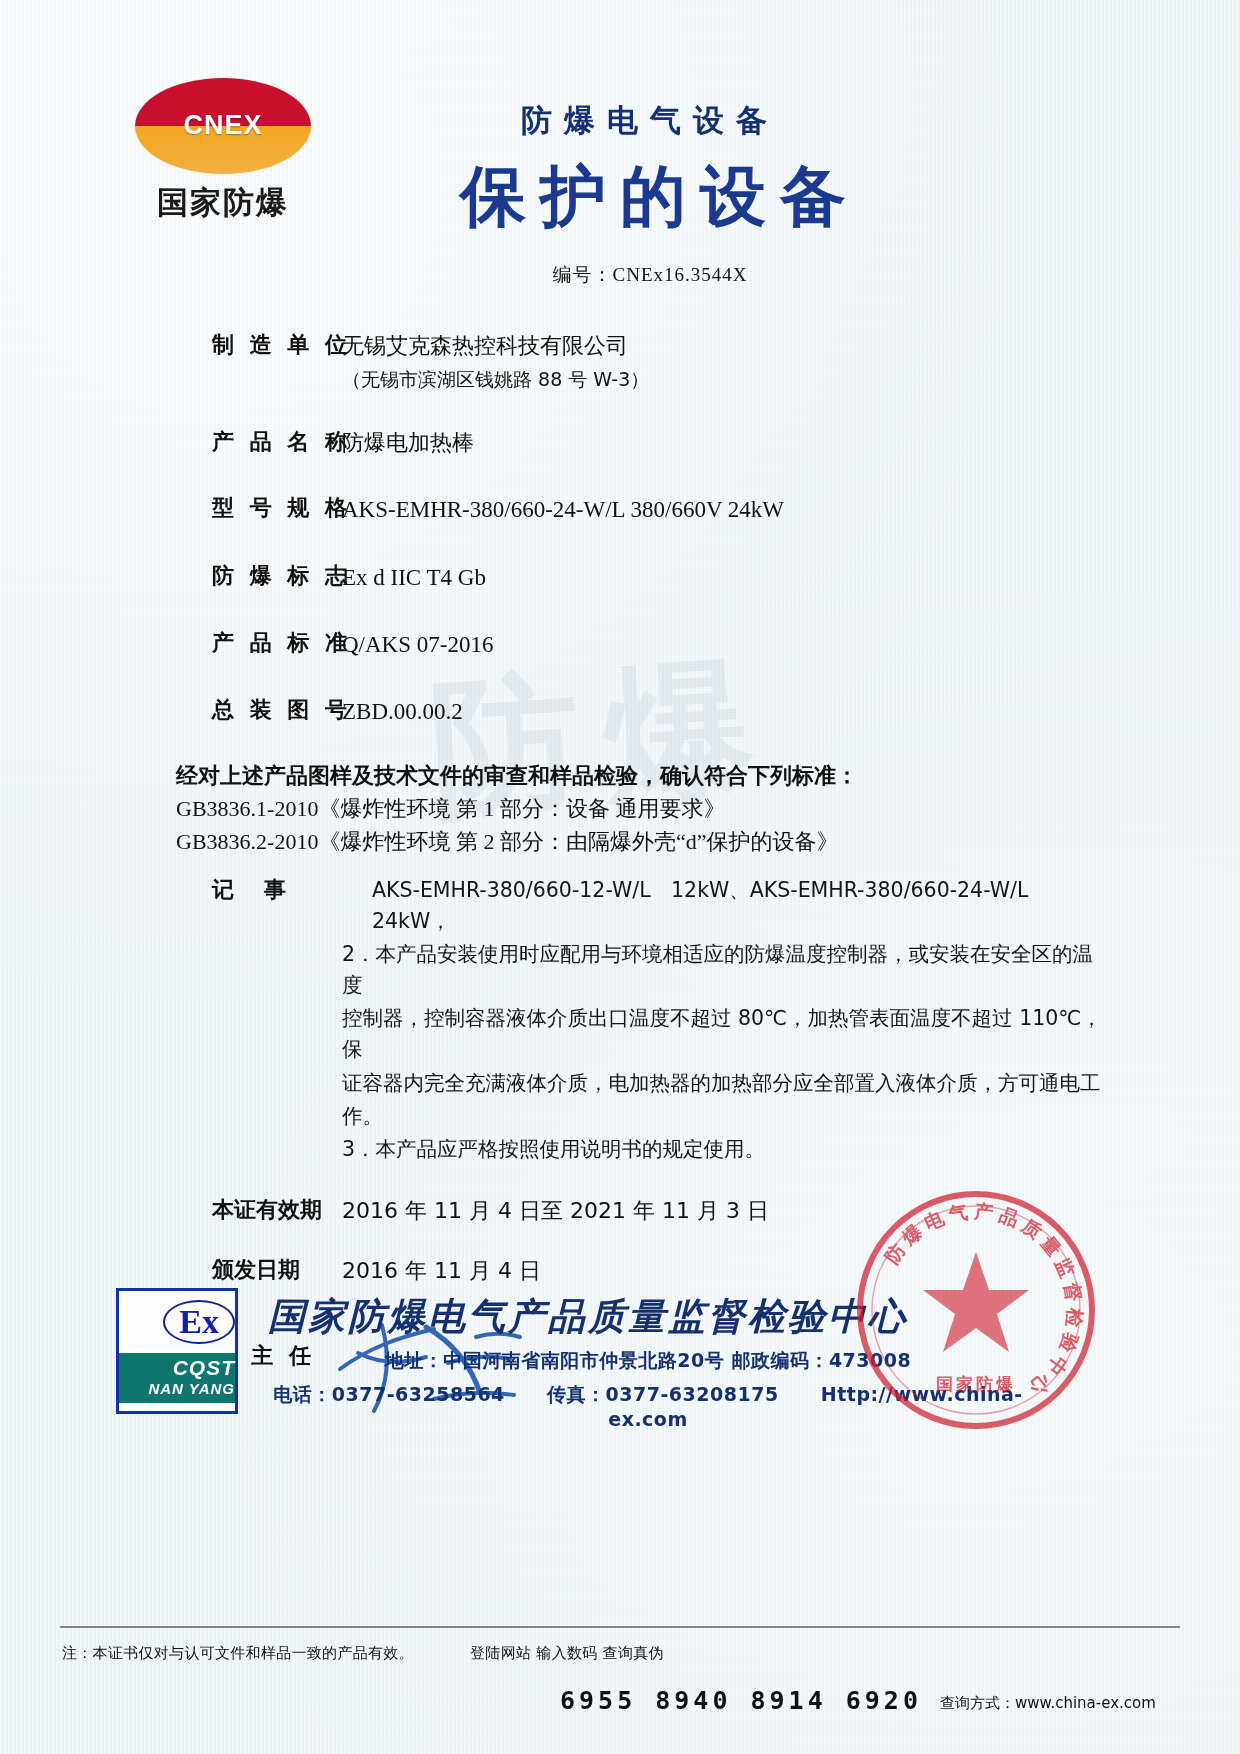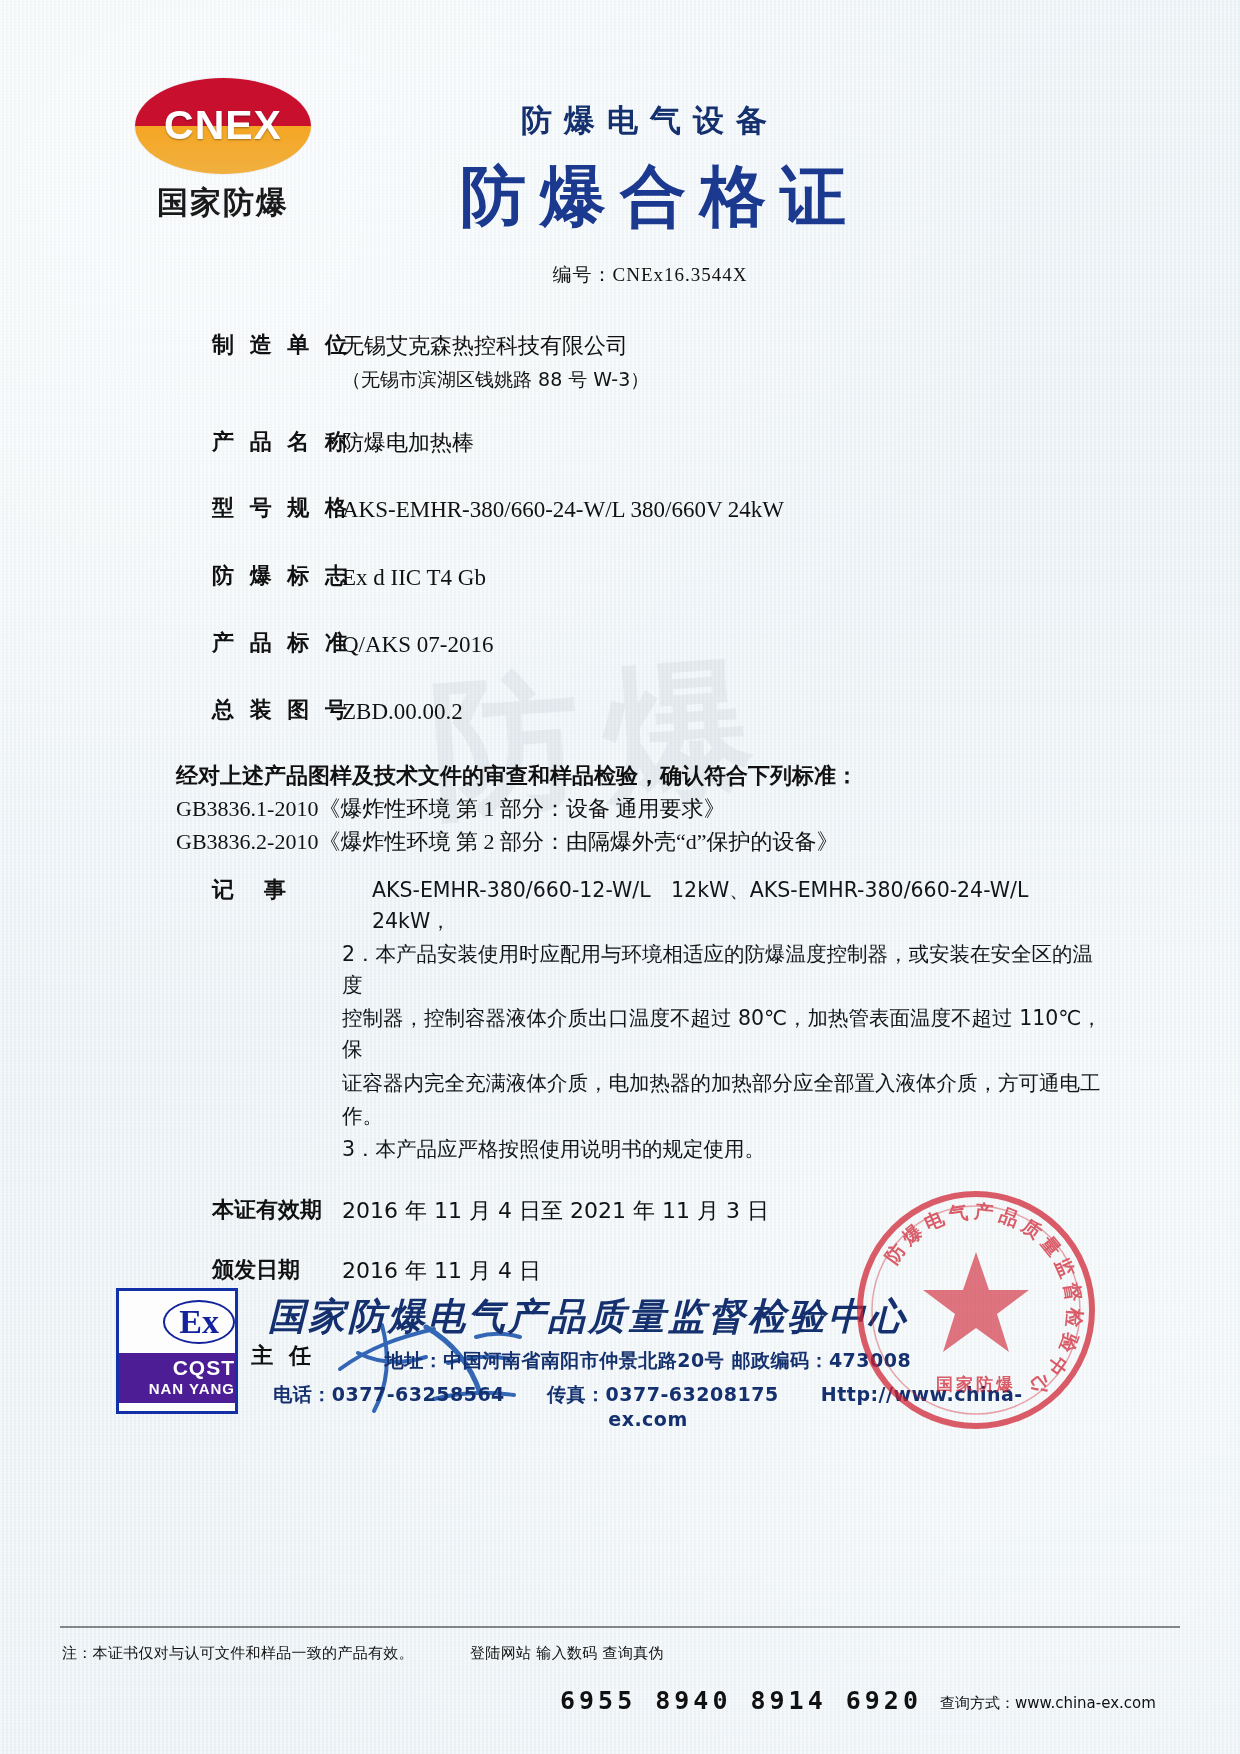--- a/index.html
+++ b/index.html
@@ -46,21 +46,21 @@
     border-radius: 50%;
     background: linear-gradient(180deg, #c8102e 0%, #c8102e 50%, #f5a623 50%, #f0b040 100%);
     box-shadow: 0 0 0 1px rgba(0,0,0,0.04);
   }
   .logo-ellipse .cnex {
     position: absolute;
     left: 0; right: 0; top: 50%;
     transform: translateY(-52%);
     font-family: "Liberation Sans", sans-serif;
     font-weight: bold;
-    font-size: 41px;
+    font-size: 27px;
     letter-spacing: 1px;
     color: #ffffff;
     text-shadow: 0 1px 2px rgba(0,0,0,0.35);
   }
   .logo-sub {
     margin-top: 8px;
     font-family: "DejaVu Sans", sans-serif;
     font-weight: bold;
     font-size: 31px;
     letter-spacing: 2px;
@@ -223,25 +223,26 @@
     color: #12239c;
   }
   .ex-badge .ex-top .oval {
     display: inline-block;
     padding: 2px 14px;
     border: 2px solid #12239c;
     border-radius: 50%;
     line-height: 1.05;
   }
   .ex-badge .ex-bot {
-    background: #4c1d95;
+    background: #0f766e;
     color: #fff;
     height: 50px;
     font-family: "Liberation Sans", sans-serif;
     font-weight: bold;
+    font-style: italic;
   }
   .ex-badge .ex-bot .l1 { font-size: 21px; display: block; padding-top: 3px; letter-spacing: 1px; }
   .ex-badge .ex-bot .l2 { font-size: 15px; display: block; letter-spacing: 1px; }
 
   .org-name {
     position: absolute;
     left: 268px; top: 22px;
     width: 760px;
     font-family: "DejaVu Sans", sans-serif;
     font-size: 37px;
@@ -332,21 +333,21 @@
 
   <div class="header">
     <div class="logo-block">
       <div class="logo-ellipse">
         <div class="cnex">CNEX</div>
       </div>
       <div class="logo-sub">国家防爆</div>
     </div>
 
     <div class="title-small">防爆电气设备</div>
-    <div class="title-main">防爆合格证</div>
+    <div class="title-main">保护的设备</div>
     <div class="cert-no">编号：CNEx16.3544X</div>
   </div>
 
   <div class="body">
 
     <div class="row">
       <div class="label">制 造 单 位</div>
       <div class="value cjk">
         <span>无锡艾克森热控科技有限公司</span>
         <span class="sub">（无锡市滨湖区钱姚路 88 号 W-3）</span>

